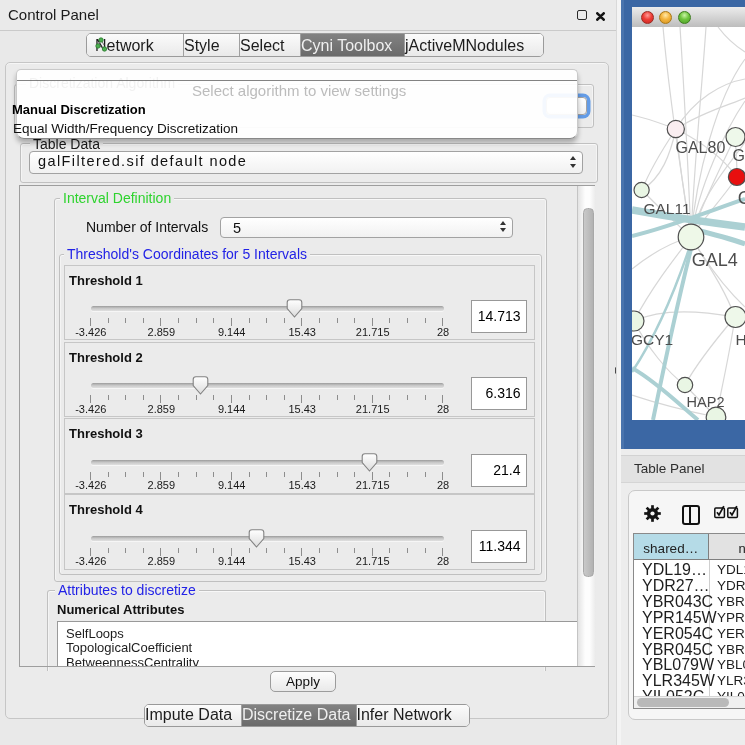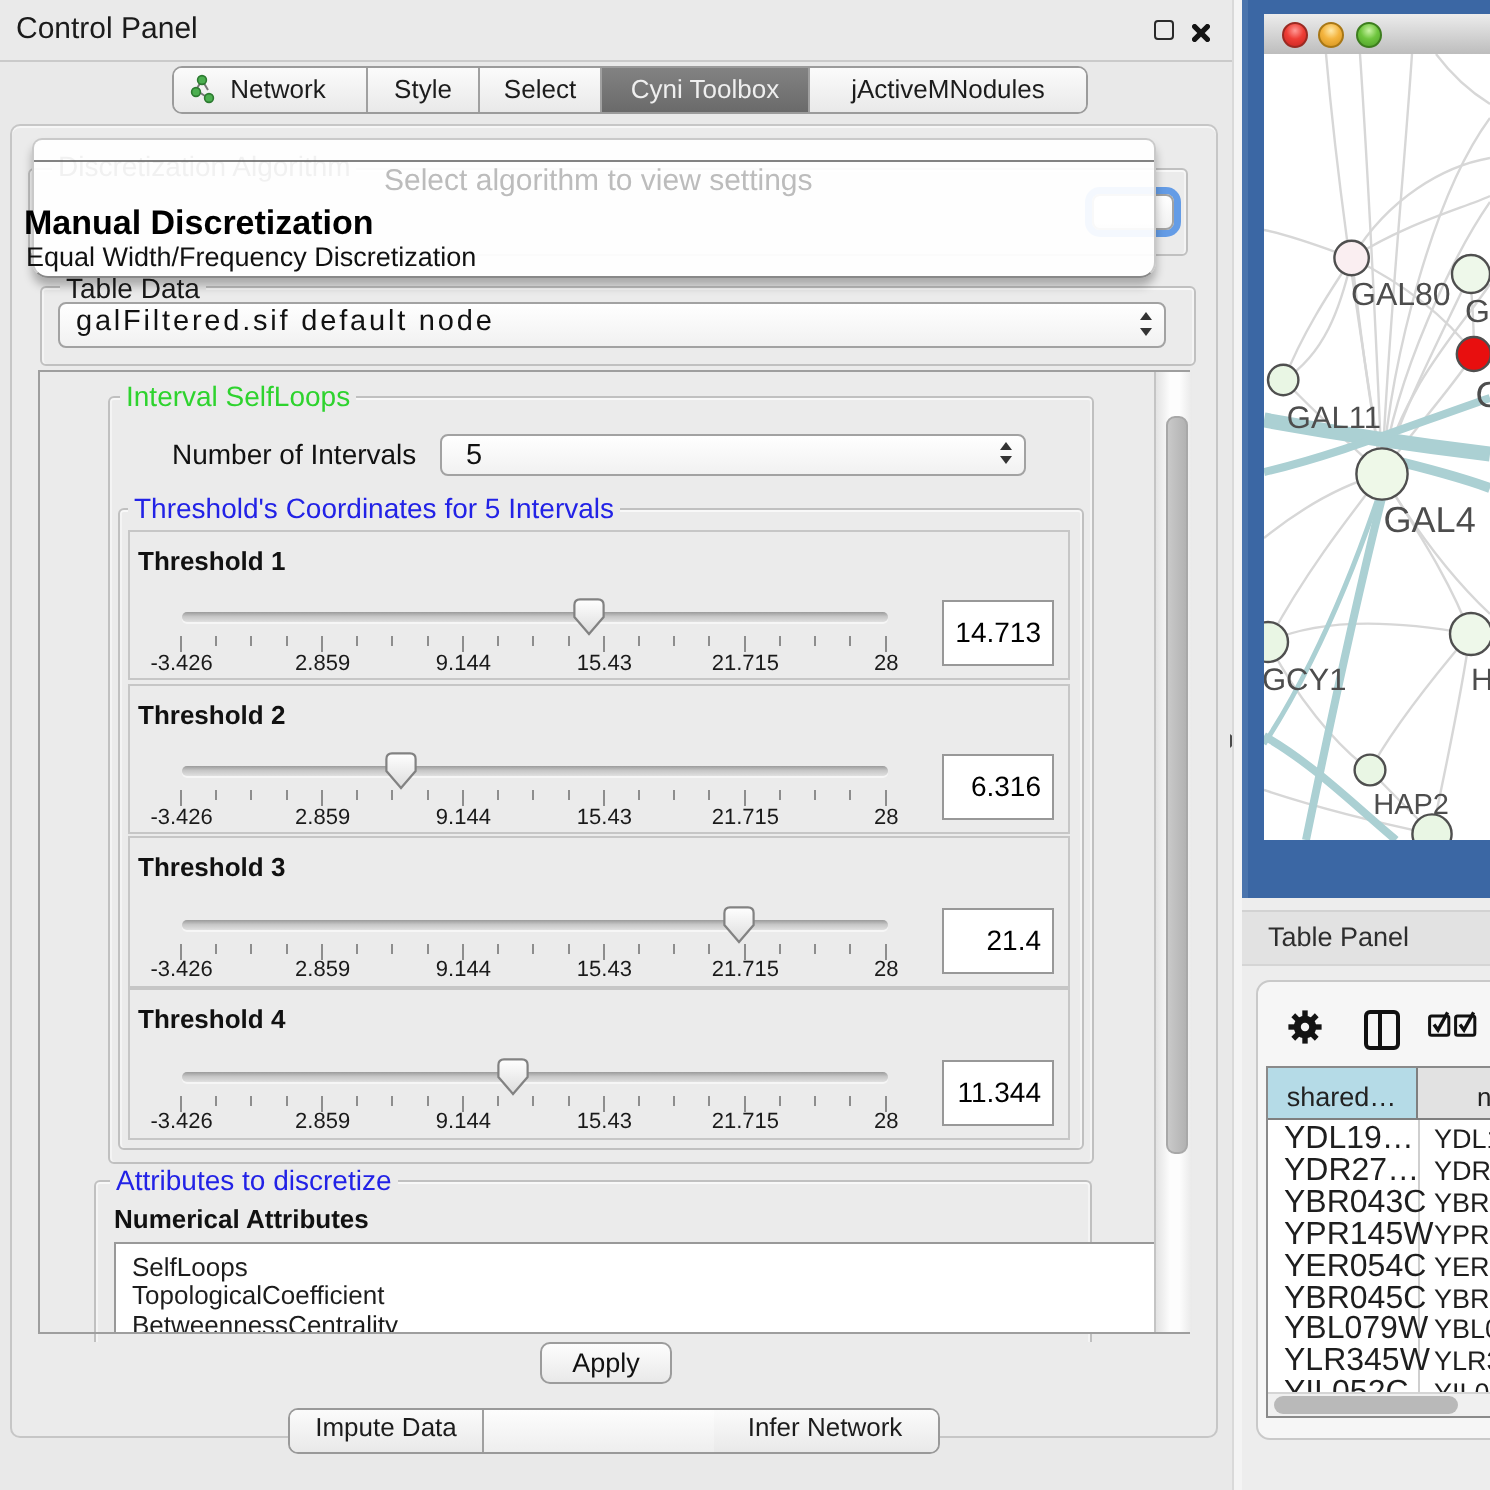--- a/index.html
+++ b/index.html
@@ -13,21 +13,21 @@
 .up{position:absolute;width:0;height:0;border-left:3.5px solid transparent;border-right:3.5px solid transparent;border-bottom:4.5px solid #333}
 .dn{position:absolute;width:0;height:0;border-left:3.5px solid transparent;border-right:3.5px solid transparent;border-top:4.5px solid #333}
 .tbx{position:absolute;left:63.5px;width:471px;height:75.5px;border:1px solid #c6c6c6;background:#ebebeb;box-sizing:border-box}
 .thl{position:absolute;left:4.5px;top:7px;font-size:13px;font-weight:bold;color:#111}
 .trk{position:absolute;left:26px;width:353.5px;height:5px;top:40.5px;border-radius:3px;background:linear-gradient(#9b9b9b,#c6c6c6 45%,#e0e0e0);box-shadow:0 1px 0 #f6f6f6}
 .tkm{position:absolute;left:25.8px;width:355px;top:52.5px;height:5px;background:repeating-linear-gradient(to right,#8d8d8d 0 1px,transparent 1px 17.615px)}
 .tkM{position:absolute;left:25.8px;width:355px;top:52.5px;height:8px;background:repeating-linear-gradient(to right,#8d8d8d 0 1px,transparent 1px 70.46px)}
 .tl{position:absolute;top:60px;font-size:11px;font-weight:normal;color:#1a1a1a;transform:translateX(-50%);white-space:nowrap}
 .vb{position:absolute;left:406.5px;top:34.5px;width:55.5px;height:33px;background:#fff;border:1px solid #989898;box-sizing:border-box;font-size:14px;color:#000;text-align:right;line-height:31px;padding-right:5px}
 .th{position:absolute;top:33.5px;width:17px;height:19px}
-.seg{position:absolute;top:0;height:100%;box-sizing:border-box;font-size:13px;color:#1c1c1c;text-align:center;background:linear-gradient(#fbfbfb,#e9e9e9);border-right:1px solid #a0a0a0}
+.seg{position:absolute;top:0;height:100%;box-sizing:border-box;font-size:16px;color:#1c1c1c;background:linear-gradient(#fbfbfb,#e9e9e9);border-right:1px solid #a0a0a0}
 .segd{background:linear-gradient(#828282,#6a6a6a);color:#efefef}
 .row{position:absolute;left:8px;width:200px;font-size:13px;color:#1d1d1d;white-space:nowrap}
 </style>
 </head>
 <body>
 
 <div class="a" style="left:0;top:0;width:616px;height:745px;background:#e9e9e9"></div>
 <div class="a" style="left:0;top:0;width:616px;height:30px;background:#eaeaea;border-bottom:1px solid #cacaca"></div>
 <div class="a" style="left:8px;top:6px;font-size:15px;color:#1b1b1b">Control Panel</div>
 <div class="a" style="left:577px;top:9.5px;width:10px;height:10px;border:1.8px solid #2a2a2a;border-radius:2px;box-sizing:border-box"></div>
@@ -58,21 +58,21 @@
 <div class="grp" style="left:20px;top:143px;width:576px;height:38px"></div>
 <div class="a" style="left:30px;top:136px;font-size:14px;color:#1a1a1a;background:#ebebeb;padding:0 3px">Table Data</div>
 <div class="cb" style="left:29px;top:150.5px;width:554px;height:23.5px"></div>
 <div class="cbt" style="left:38px;top:153px;letter-spacing:1.4px">galFiltered.sif default node</div>
 <div class="up" style="left:570px;top:156px"></div>
 <div class="dn" style="left:570px;top:164px"></div>
 
 <div class="a" style="left:19px;top:185px;width:576px;height:482px;border:1px solid #9e9e9e;background:#ebebeb;box-sizing:border-box"></div>
 
 <div class="grp" style="left:54px;top:198px;width:491px;height:382px"></div>
-<div class="gl" style="left:60px;top:192px;color:#2ed32e">Interval SelfLoops</div>
+<div class="gl" style="left:60px;top:192px;color:#2ed32e">Interval Definition</div>
 <div class="a" style="left:86px;top:219px;font-size:14px;font-weight:normal;color:#111">Number of Intervals</div>
 <div class="cb" style="left:220px;top:217px;width:293px;height:21px"></div>
 <div class="cbt" style="left:233px;top:220px">5</div>
 <div class="up" style="left:500px;top:221px"></div>
 <div class="dn" style="left:500px;top:228px"></div>
 
 <div class="grp" style="left:59px;top:254px;width:481px;height:319px"></div>
 <div class="gl" style="left:64px;top:248px;color:#2222e6">Threshold's Coordinates for 5 Intervals</div>
 
 <div class="tbx" style="top:264.5px">
@@ -160,26 +160,27 @@
   <div class="a" style="right:2px;top:1px;width:10px;height:44px;background:#b3b3b3;border-radius:5px"></div>
 </div>
 
 <div class="a" style="left:577px;top:186px;width:17.5px;height:480px;background:linear-gradient(90deg,#e3e3e3,#fdfdfd 40%,#fdfdfd 65%,#e9e9e9);border-left:1px solid #c4c4c4"></div>
 <div class="a" style="left:582.5px;top:208px;width:9px;height:367px;background:linear-gradient(90deg,#c9c9c9,#b2b2b2);border-radius:4.5px;border:0.5px solid #a8a8a8"></div>
 <div class="a" style="left:19px;top:666px;width:576px;height:1px;background:#9e9e9e"></div>
 
 <div class="a" style="left:16px;top:69px;width:561.5px;height:69.5px;background:rgba(255,255,255,0.93);border:1px solid #c9c9c9;border-bottom:1.5px solid #888;border-radius:5px 5px 8px 8px;box-shadow:0 4px 5px rgba(0,0,0,0.28);box-sizing:border-box"></div>
 <div class="a" style="left:16.5px;top:79.5px;width:560px;height:1px;background:rgba(90,90,90,0.75)"></div>
 <div class="a" style="left:192px;top:82px;font-size:15px;color:#bcbcbc">Select algorithm to view settings</div>
-<div class="a" style="left:12px;top:101.5px;font-size:17px;font-weight:bold;color:#000">Manual Discretization</div>
+<div class="a" style="left:12px;top:101.5px;font-size:13px;font-weight:bold;color:#000">Manual Discretization</div>
 <div class="a" style="left:13px;top:121px;font-size:13.5px;color:#111">Equal Width/Frequency Discretization</div>
 
 <div class="a" style="left:270px;top:670.5px;width:66px;height:21.5px;border:1px solid #9c9c9c;border-radius:5px;background:linear-gradient(#fdfdfd,#e9e9e9);box-sizing:border-box;text-align:center;font-size:13.5px;color:#111;line-height:20px">Apply</div>
 <div class="a" style="left:144px;top:703.5px;width:323.5px;height:21px;border:1px solid #999;border-radius:5px;overflow:hidden;background:linear-gradient(#fdfdfd,#eee)">
   <div class="seg" style="left:0;width:97px;padding-top:1.5px">Impute Data</div>
+  <div class="seg segd" style="left:97px;width:114.5px;padding-top:1.5px">Discretize Data</div>
   <div class="seg" style="left:211.5px;width:112px;padding-top:1.5px;border-right:none">Infer Network</div>
 </div>
 
 <svg class="a" style="left:614px;top:367px" width="7" height="9" viewBox="0 0 7 9">
     <path d="M1,0 L1,7 L2.8,5.2 L4,8 L5.2,7.4 L4,4.8 L6.4,4.6 Z" fill="#4a4a4a"></path>
   </svg>
 
 <div class="a" style="left:616px;top:0;width:5px;height:745px;background:#f4f4f4;border-left:1px solid #d9d9d9"></div>
 <div class="a" style="left:621px;top:0;width:124px;height:745px;background:#ededed"></div>
 

